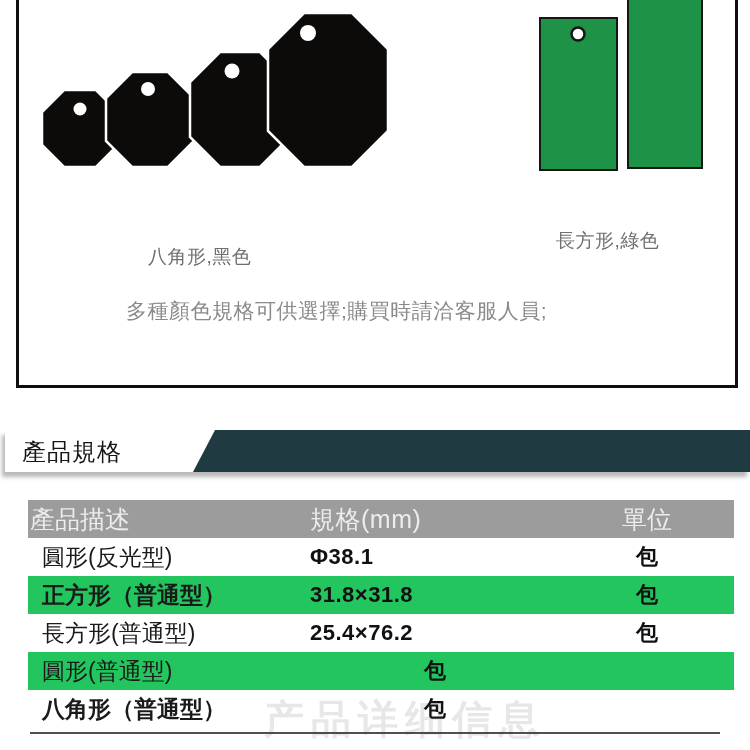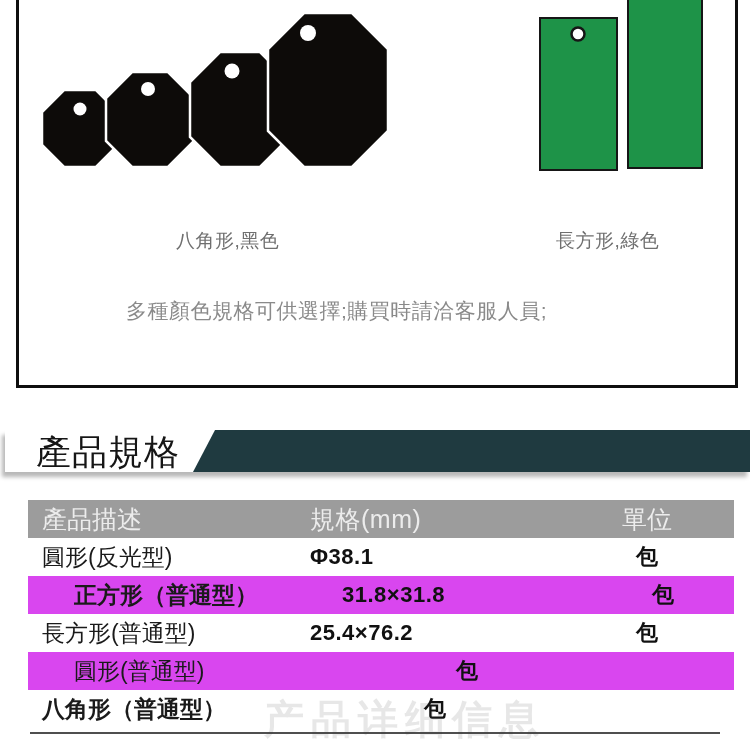--- a/index.html
+++ b/index.html
@@ -4,42 +4,42 @@
 <style>
   html,body{margin:0;padding:0;background:#fff;}
   #page{position:relative;width:750px;height:750px;background:#ffffff;overflow:hidden;
         font-family:"Liberation Sans",sans-serif;}
 
   
   .illus-box{position:absolute;left:16px;top:-4px;width:722px;height:392px;
              box-sizing:border-box;border:3px solid #0e0e0e;border-top:none;background:#fff;}
   .illus-svg{position:absolute;left:0;top:0;width:750px;height:390px;}
   .caption{position:absolute;font-size:19px;color:#6f6f6f;letter-spacing:0.5px;}
-  .caption-left{left:148px;top:228px;margin-left:28px;}
+  .caption-left{left:148px;top:244px;}
   .caption-right{left:556px;top:228px;}
   .note-line{position:absolute;left:126px;top:297px;font-size:21px;color:#8a8a8a;letter-spacing:0.5px;}
 
   
   .banner{position:absolute;left:5px;top:430px;width:745px;height:42px;background:#ffffff;
           box-shadow:-3px 5px 4px rgba(0,0,0,0.28);}
   .banner-teal{position:absolute;left:188px;right:0;top:0;bottom:0;background:#1f3a40;
                clip-path:polygon(22px 0,100% 0,100% 100%,0 100%);}
-  .banner-title{position:absolute;left:31px;top:0;height:42px;line-height:43px;
-                font-size:35px;color:#161616;letter-spacing:1px;white-space:nowrap;}
+  .banner-title{position:absolute;left:17px;top:0;height:42px;line-height:43px;
+                font-size:24px;color:#161616;letter-spacing:1px;white-space:nowrap;}
 
   
   .spec-table{position:absolute;left:28px;top:500px;width:706px;}
   .t-row{display:grid;grid-template-columns:282px 250px 1fr;align-items:center;height:38px;}
   .t-head{background:#9c9c9c;color:#ececec;font-size:25px;}
-  .t-head .c1{padding-left:14px;}
+  .t-head .c1{padding-left:2px;}
   .c1{text-align:left;padding-left:14px;font-size:23px;color:#1a1a1a;white-space:nowrap;}
   .c2{text-align:left;font-size:22px;font-weight:600;color:#111;letter-spacing:0.5px;}
   .c3{text-align:center;font-size:22px;font-weight:700;color:#111;}
   .t-head .c1,.t-head .c2,.t-head .c3{font-weight:400;color:#ececec;font-size:25px;}
-  .row-stripe{background:#d946ef;padding-left:32px;}
+  .row-stripe{background:#22c55e;}
   .row-bold .c1{font-weight:700;}
   .table-endline{position:absolute;left:30px;top:732px;width:690px;height:2px;background:#4f4f4f;}
 
   
   .watermark{position:absolute;left:264px;top:692px;font-size:40px;font-weight:700;
              letter-spacing:7px;color:rgba(60,60,60,0.12);white-space:nowrap;z-index:5;}
 </style>
 </head>
 <body>
 

